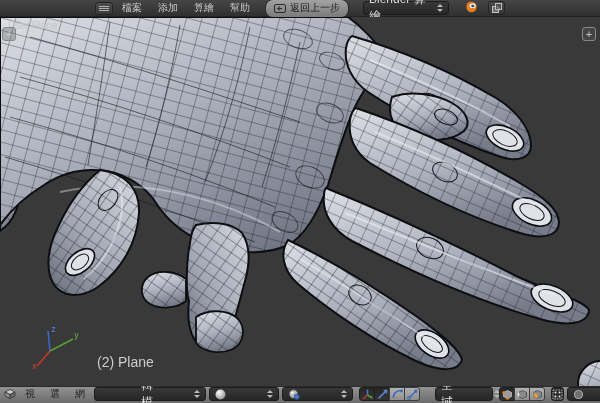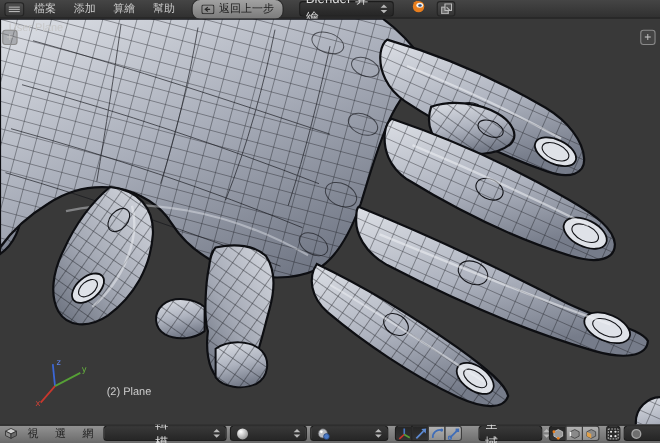--- a/index.html
+++ b/index.html
@@ -3,21 +3,21 @@
 <meta charset="utf-8">
 <style>
   * { margin:0; padding:0; box-sizing:border-box; }
   html,body { width:600px; height:403px; overflow:hidden; background:#2b2b2b;
               font-family:"Liberation Sans","DejaVu Sans",sans-serif; }
   .app { width:600px; height:403px; display:flex; flex-direction:column; }
 
   
   .topbar { height:17px; flex:0 0 17px; display:flex; align-items:center; gap:2px;
             padding:6px 4px; background:linear-gradient(#454545,#303030);
-            border-bottom:1px solid #222; }
+            border-bottom:1px solid #222;justify-content:center; }
   .topbar .menu { color:#c9c9c9; font-size:10px; padding:0 7px; cursor:default; }
   .editor-btn { width:18px; height:13px; border-radius:3px; border:1px solid #242424;
                 background:linear-gradient(#4e4e4e,#3a3a3a); display:flex; flex-direction:column;
                 justify-content:center; gap:1px; padding:0 3px; }
   .editor-btn i { display:block; height:1px; background:#b5b5b5; }
   .back-btn { height:19px; margin-left:6px; display:flex; align-items:center; gap:4px;
               padding:0 8px; border-radius:8px; border:1px solid #2a2a2a;
               background:linear-gradient(#a2a2a2,#7b7b7b); color:#1d1d1d; font-size:10px; }
   .dd { height:14px; display:flex; align-items:center; gap:5px; padding:0 5px;
         border-radius:3px; border:1px solid #1c1c1c; color:#dcdcdc; font-size:12px;
@@ -37,21 +37,21 @@
   .viewport { position:relative; flex:1 1 auto; background:#393939; overflow:hidden; }
   .viewport svg.scene { position:absolute; inset:0; }
   .view-label { position:absolute; left:8px; top:3px; color:#c7c7c7; font-size:10px; }
   .region-plus { position:absolute; width:14px; height:14px; border:1px solid #8a8a8a;
                  border-radius:3px; background:rgba(90,90,90,.35); color:#c5c5c5;
                  font-size:11px; line-height:12px; text-align:center; }
   .region-plus.left { left:2px; top:10px; }
   .region-plus.right { right:4px; top:10px; }
   .gizmo { position:absolute; left:30px; bottom:16px; }
   .gizmo text { font-size:8px; font-family:"DejaVu Sans Mono",monospace; }
-  .obj-label { position:absolute; left:97px; bottom:24px; color:#cdcdcd; font-size:10px; }
+  .obj-label { position:absolute; left:97px; bottom:16px; color:#cdcdcd; font-size:14px; }
 
   
   .bottombar { height:15px; flex:0 0 17px; display:flex; align-items:flex-start; gap:3px;
                padding:0 4px; background:linear-gradient(#929292,#6a6a6a);
                border-top:1px solid #2b2b2b; }
   .bottombar .menu { color:#1e1e1e; font-size:10px; padding:0 6px; }
   .beditor-btn { width:16px; height:13px; display:flex; align-items:center; justify-content:center; }
   .bottombar .dd { height:14px;gap:41px; }
   .dd.mode { width:112px; }
   .dd.mode .lbl { flex:1 1 auto; }

